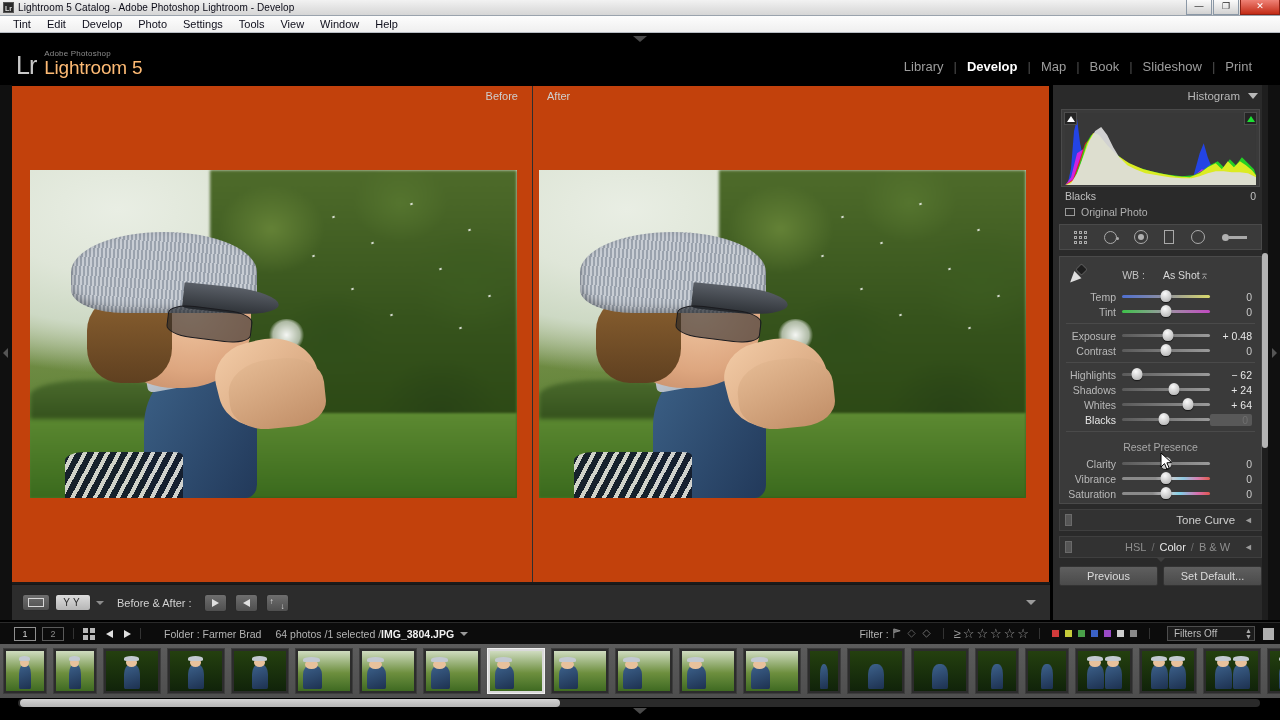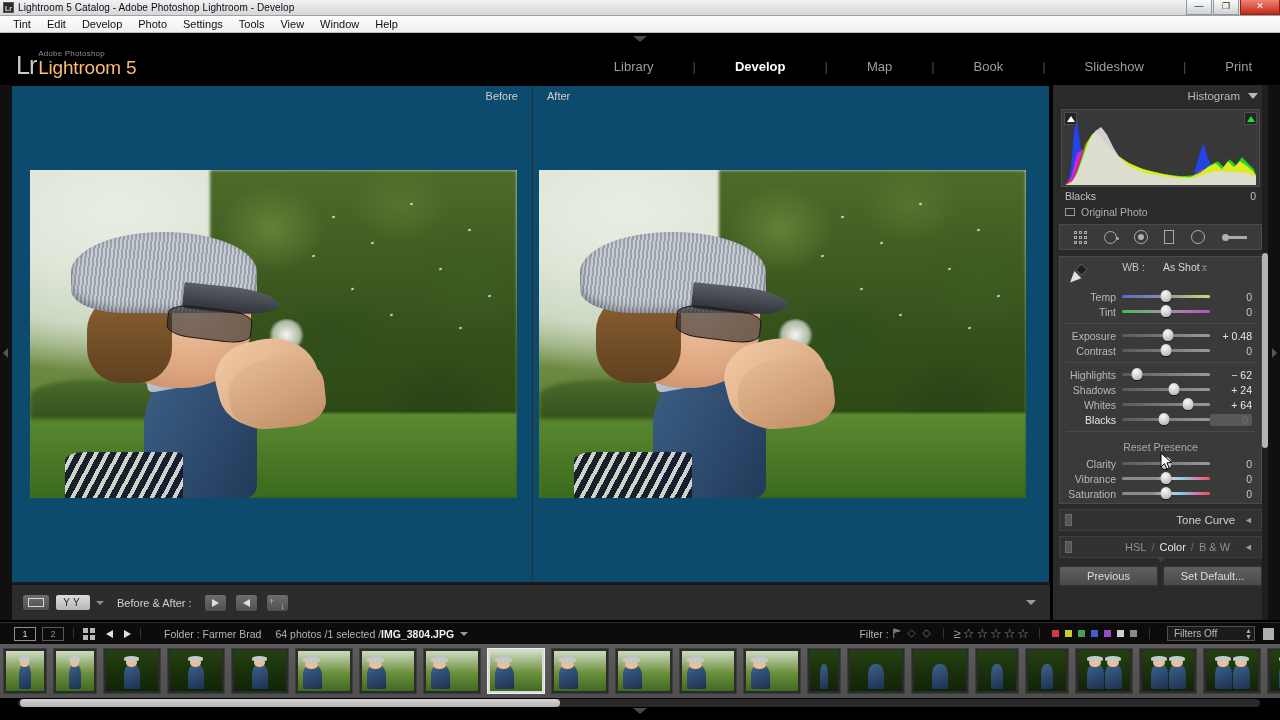--- a/index.html
+++ b/index.html
@@ -47,25 +47,25 @@
     position: absolute; left: 0; top: 33px; width: 1280px; height: 52px;
     background: #000;
   }
   .topcaret {
     position: absolute; left: 50%; top: 3px; transform: translateX(-50%);
     width: 0; height: 0; border-left: 7px solid transparent; border-right: 7px solid transparent;
     border-top: 6px solid #4a4a4a;
   }
   .lr-logo { position: absolute; left: 16px; top: 16px; display: flex; align-items: flex-end; }
   .lr-mark { font-size: 25px; color: #c9c9c9; font-weight: 300; letter-spacing: -1px; line-height: 26px;}
-  .lr-wordwrap { margin-left: 2px; }
+  .lr-wordwrap { margin-left: 8px; }
   .lr-adobe { font-size: 8px; color: #8d8d8d; line-height: 9px; letter-spacing: .2px;}
   .lr-word { font-size: 19px; color: #fdba74; font-weight: 300; line-height: 20px; letter-spacing: -.2px;}
 
-  .modules { position: absolute; right: 18px; top: 26px; display: flex; align-items: center; gap: 29px; }
+  .modules { position: absolute; right: 18px; top: 26px; display: flex; align-items: center; }
   .module { font-size: 13px; color: #9d9d9d; padding: 0 10px; cursor: pointer; }
   .module.active { color: #fff; font-weight: bold; }
   .msep { color: #4d4d4d; font-size: 13px; }
 
   
   .content {
     position: absolute; left: 0; top: 85px; width: 1050px; height: 535px;
     background: #1b1b1b; border-top: 1px solid #000;
   }
   .leftgutter {
@@ -73,21 +73,21 @@
   }
   .lg-arrow {
     position: absolute; left: 3px; top: 50%; transform: translateY(-50%);
     width: 0; height: 0; border-top: 5px solid transparent; border-bottom: 5px solid transparent;
     border-right: 5px solid #555;
   }
   .stage {
     position: absolute; left: 12px; top: 86px; width: 1038px; height: 496px;
     background: #000; display: flex;
   }
-  .pane { position: relative; height: 100%; background: #0c4a6e; }
+  .pane { position: relative; height: 100%; background: #c2410c; }
   .pane.before { width: 521px; border-right: 1px solid #2e2e2e; }
   .pane.after  { width: 516px; }
   .pane-label {
     position: absolute; top: 4px; font-size: 11px; color: #cfcfcf;
   }
   .pane.before .pane-label { right: 14px; }
   .pane.after .pane-label { left: 14px; }
 
   .photo {
     position: absolute; top: 84px; width: 487px; height: 328px;
@@ -228,21 +228,21 @@
   .ts-circ:after{ content:''; position:absolute; right:-3px; top:5px; width:3px;height:3px;background:#cfcfcf;border-radius:50%;}
   .ts-dot { width:14px; height:14px; border:1.5px solid #cfcfcf; border-radius:50%; display:flex;align-items:center;justify-content:center;}
   .ts-dot i{width:6px;height:6px;background:#d8d8d8;border-radius:50%;display:block;}
   .ts-rect{ width:10px; height:14px; border:1.5px solid #cfcfcf; }
   .ts-circ2{ width:14px; height:14px; border:1.5px solid #cfcfcf; border-radius:50%;}
   .ts-slider{ display:flex; align-items:center; }
   .ts-slider i{ display:block; width:7px;height:7px;background:#d8d8d8;border-radius:50%;}
   .ts-slider u{ display:block; width:18px; height:3px; background:#cfcfcf; }
 
   .basic { margin:6px 6px 0 6px; background:#3a3a3a; border:1px solid #4a4a4a; padding:4px 0 2px 0; }
-  .wb-row { position:relative; height:28px; display:flex; justify-content:center; gap:18px;padding-left:8px;}
+  .wb-row { position:relative; height:28px; display:flex; align-items:center; justify-content:center; gap:18px;padding-left:8px;}
   .dropper { position:absolute; left:8px; top:4px; width:18px; height:20px; }
   .dropper .bulb{ position:absolute; right:0; top:0; width:9px; height:9px; background:#1e1e1e; border:1px solid #555; border-radius:2px; transform:rotate(45deg);}
   .dropper .tip{ position:absolute; left:1px; bottom:1px; width:0;height:0;
      border-left:5px solid transparent;border-right:5px solid transparent;border-bottom:11px solid #e0e0e0; transform:rotate(-135deg);}
   .wb-lbl { font-size:10.5px; color:#c2c2c2; }
   .wb-val { font-size:10.5px; color:#d8d8d8; }
   .wb-val:after{ content:' \2A5E'; font-size:8px; color:#bbb;}
 
   .slider-row { display:flex; align-items:center; height:15px; padding:0 8px 0 0; }
   .s-label { width:62px; text-align:right; font-size:10.5px; color:#b9b9b9; padding-right:6px; }

